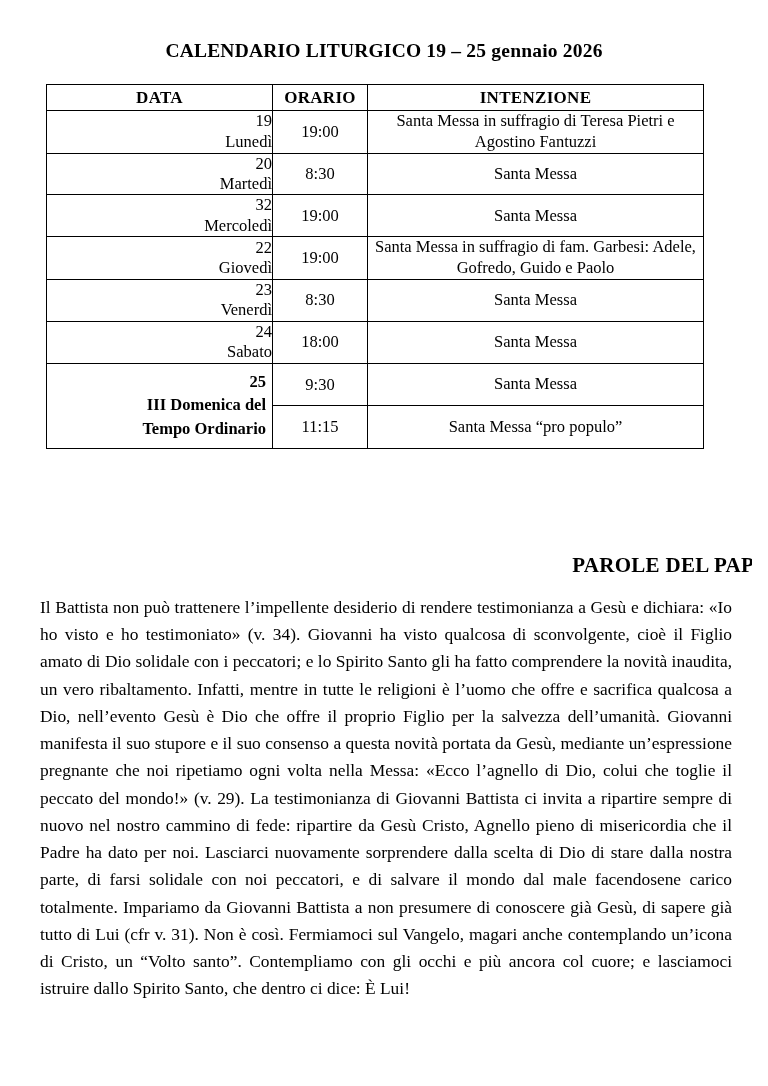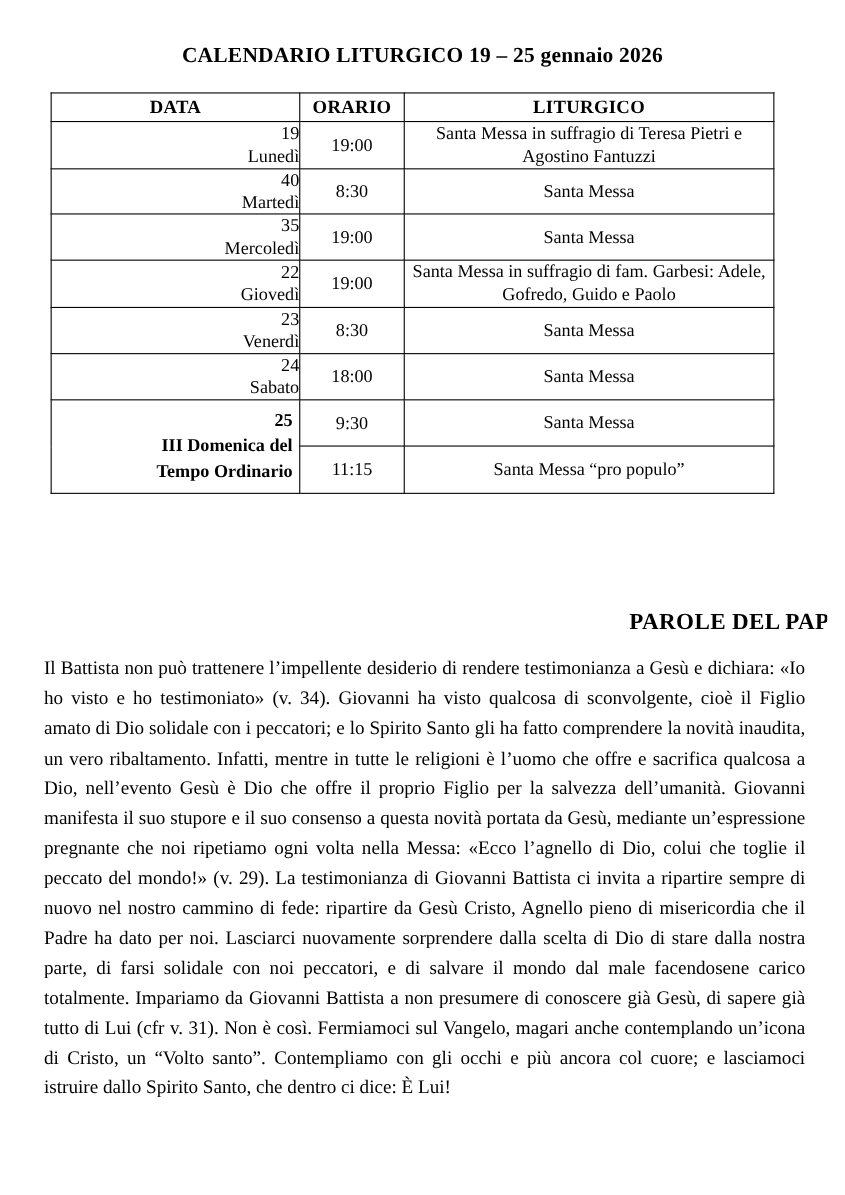--- a/index.html
+++ b/index.html
@@ -128,46 +128,46 @@
     <table class="cal">
       <colgroup>
         <col class="c-data">
         <col class="c-ora">
         <col class="c-int">
       </colgroup>
       <thead>
         <tr>
           <th class="hdr">DATA</th>
           <th class="hdr">ORARIO</th>
-          <th class="hdr">LITURGICO</th>
+          <th class="hdr">INTENZIONE</th>
         </tr>
       </thead>
       <tbody>
 
         <tr>
           <td class="data-cell">
             <span class="daynum">19</span>
             <span class="dayname">Lunedì</span>
           </td>
           <td class="ora-cell">19:00</td>
           <td class="int-cell">Santa Messa in suffragio di Teresa Pietri e Agostino Fantuzzi</td>
         </tr>
 
         <tr>
           <td class="data-cell">
-            <span class="daynum">40</span>
+            <span class="daynum">20</span>
             <span class="dayname">Martedì</span>
           </td>
           <td class="ora-cell">8:30</td>
           <td class="int-cell">Santa Messa</td>
         </tr>
 
         <tr>
           <td class="data-cell">
-            <span class="daynum">35</span>
+            <span class="daynum">32</span>
             <span class="dayname">Mercoledì</span>
           </td>
           <td class="ora-cell">19:00</td>
           <td class="int-cell">Santa Messa</td>
         </tr>
 
         <tr>
           <td class="data-cell">
             <span class="daynum">22</span>
             <span class="dayname">Giovedì</span>

